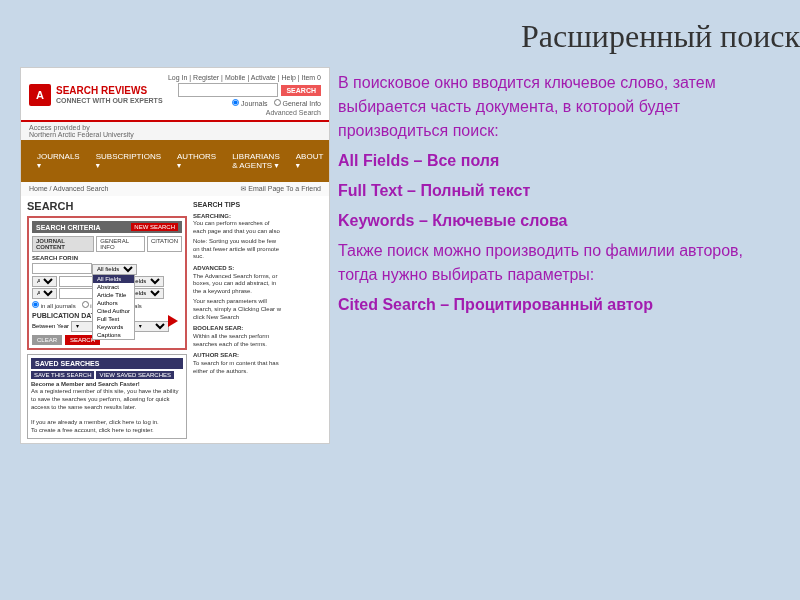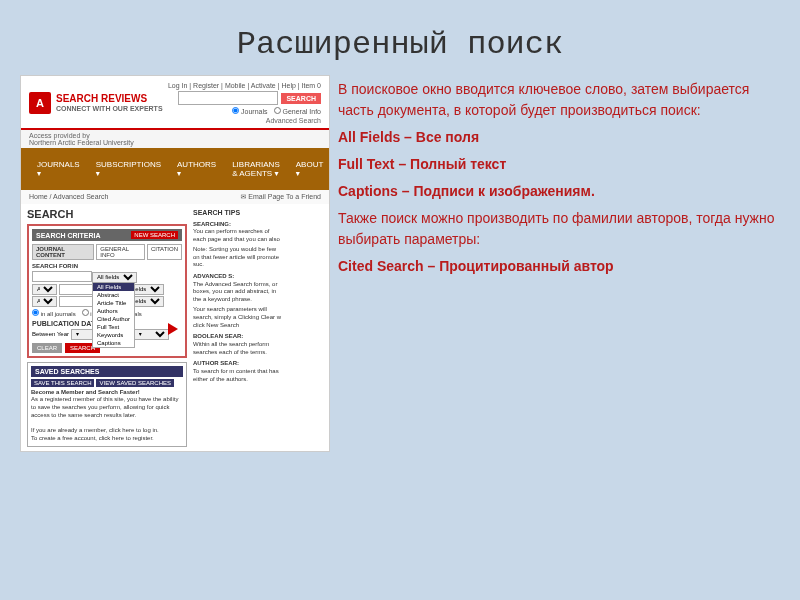--- a/index.html
+++ b/index.html
@@ -7,26 +7,26 @@
       background: #c8d8e8;
       font-family: Arial, sans-serif;
       width: 800px;
       height: 600px;
       overflow: hidden;
       position: relative;
     }
 
     
     .page-title {
-      text-align: center;
+      text-align: right;
       font-size: 32px;
       font-weight: 300;
       color: #333;
-      padding: 26px 0 12px 0;
-      font-family: Liberation Mono, monospace;
+      padding: 18px 0 12px 0;
+      font-family: Liberation Serif, serif;
     }
 
     
     .main-content {
       display: flex;
       margin: 0 20px;
       gap: 8px;
     }
 
     
@@ -377,22 +377,22 @@
       height: 0;
       border-top: 6px solid transparent;
       border-bottom: 6px solid transparent;
       border-left: 10px solid #c00;
       z-index: 20;
     }
 
     
     .text-panel {
       flex: 1;
-      font-size: 14px;
-      color: #b91c1c;
+      font-size: 16px;
+      color: #a21caf;
       line-height: 1.5;
       padding: 4px 0;
     }
     .text-panel p {
       margin-bottom: 6px;
     }
     .text-panel .bold-entry {
       font-weight: bold;
     }
 
@@ -575,20 +575,20 @@
   <div class="text-panel">
     <p>В поисковое окно вводится ключевое слово, затем выбирается часть документа, в которой будет производиться поиск:</p>
 
     <p>
       <span class="bold-entry">All Fields – Все поля</span>
     </p>
     <p>
       <span class="bold-entry">Full Text – Полный текст</span>
     </p>
     <p>
-      <span class="bold-entry">Captions – Подписи к изображениям.</span>
+      <span class="bold-entry">Keywords – Ключевые слова</span>
     </p>
     <p>Также поиск можно производить по фамилии  авторов, тогда нужно выбирать параметры:</p>
     <p>
       <span class="bold-entry">Cited Search – Процитированный  автор</span>
     </p>
   </div>
 </div>
 
 </body></html>

